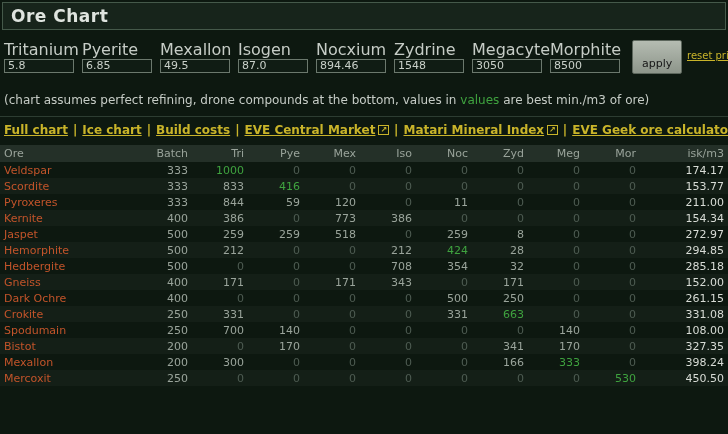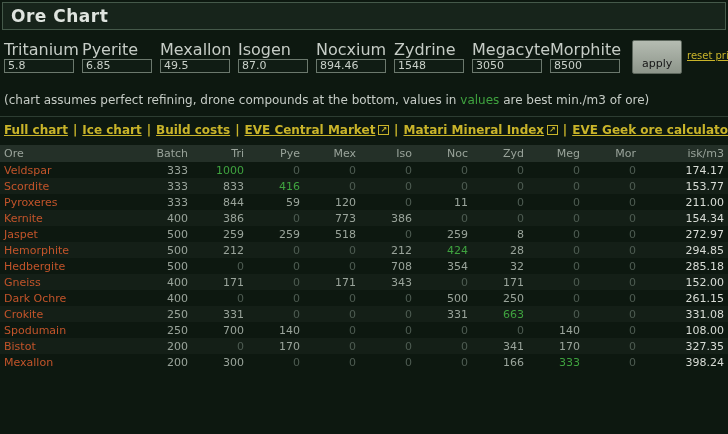--- a/index.html
+++ b/index.html
@@ -292,14 +292,27 @@
         <td class="num">300</td>
         <td class="num zero">0</td>
         <td class="num zero">0</td>
         <td class="num zero">0</td>
         <td class="num zero">0</td>
         <td class="num">166</td>
         <td class="num best">333</td>
         <td class="num zero">0</td>
         <td class="isk">398.24</td>
       </tr>
+      <tr>
+        <td class="ore-cell">Mercoxit</td>
+        <td class="num">250</td>
+        <td class="num zero">0</td>
+        <td class="num zero">0</td>
+        <td class="num zero">0</td>
+        <td class="num zero">0</td>
+        <td class="num zero">0</td>
+        <td class="num zero">0</td>
+        <td class="num zero">0</td>
+        <td class="num best">530</td>
+        <td class="isk">450.50</td>
+      </tr>
     </tbody>
 </table>
 
 </body></html>

